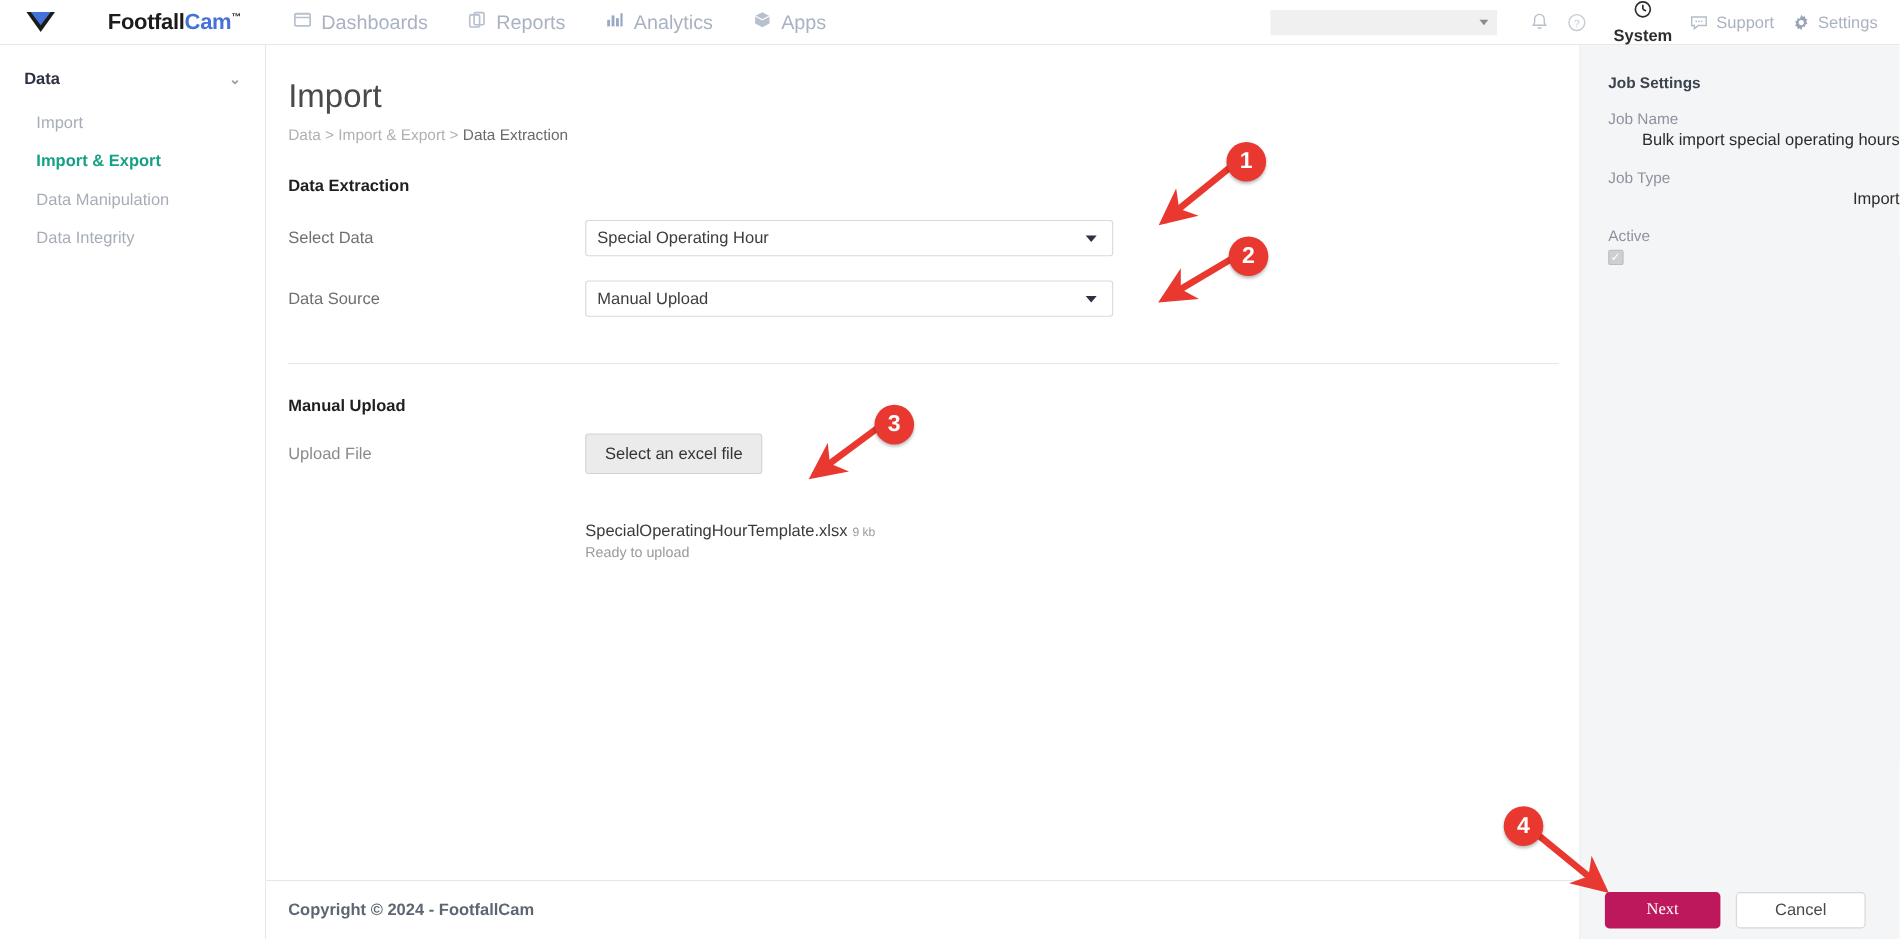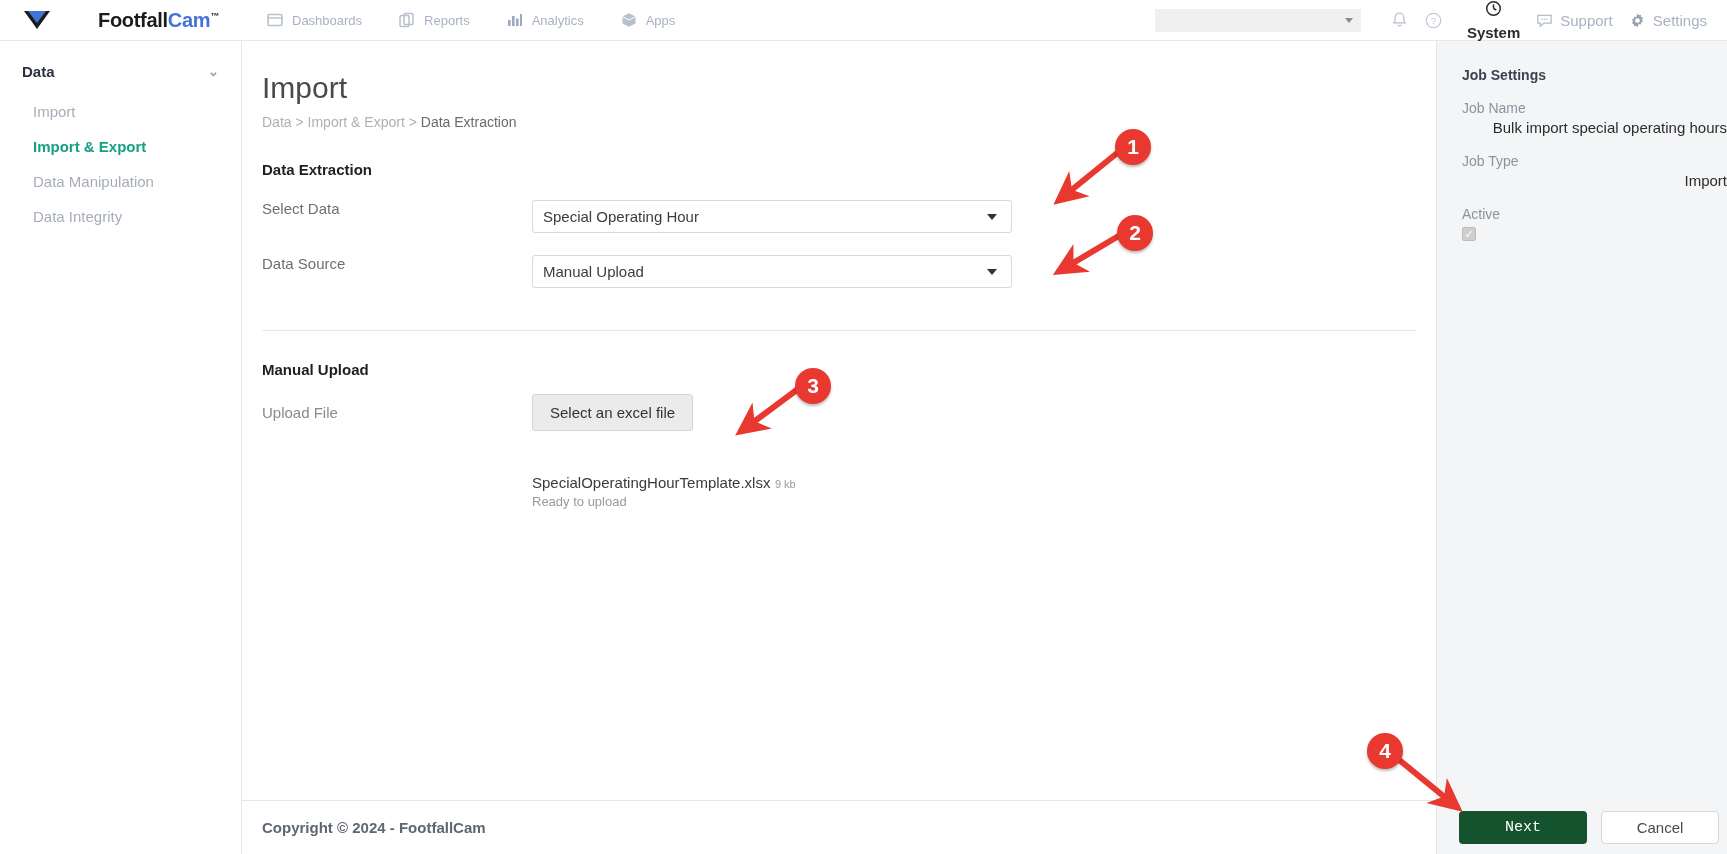--- a/index.html
+++ b/index.html
@@ -17,21 +17,21 @@
     background:#fff; border-bottom:1px solid #e8e8e8;
     display:flex; align-items:center;
   }
   .brand { display:flex; align-items:center; margin-left:24px; width:214px;gap:40px; }
   .brand-logo { width:26px; height:20px; margin-right:8px; flex:0 0 auto; }
   .brand-text { font-size:20px; font-weight:bold; letter-spacing:-0.3px; color:#1b1b1b; }
   .brand-text .blue { color:#4472d8; }
   .brand-tm { font-size:9px; vertical-align:super; color:#1b1b1b; font-weight:bold;}
 
   .nav-items { display:flex; align-items:center; gap:37px; margin-left:29px; }
-  .nav-item { display:flex; align-items:center; gap:9px; color:#a9b2c3; font-size:13px; cursor:pointer; }
+  .nav-item { display:flex; gap:9px; color:#a9b2c3; font-size:18px; cursor:pointer; }
   .nav-item svg { display:block; }
 
   .nav-right { margin-left:auto; display:flex; align-items:center; gap:0px; margin-right:20px; }
   .search-box {
     width:206px; height:23px; background:#f0f0f0; border:none; position:relative;
     display:flex; align-items:center; justify-content:flex-end; padding-right:8px;
     margin-right:22px;
   }
   .caret-sm { width:0;height:0;border-left:4px solid transparent;border-right:4px solid transparent;border-top:5px solid #8b8b8b; }
   .icon-btn { width:34px; height:34px; display:flex; align-items:center; justify-content:center; cursor:pointer; color:#b7bfcc; }
@@ -58,21 +58,21 @@
   
   .main {
     position:absolute; left:242px; top:41px; width:1195px; height:759px;
     background:#fff; border-right:1px solid #e6e6e6;
   }
   .page-title { margin:30px 0 0 20px; font-size:30px; color:#4a4a4a; font-weight:normal; }
   .breadcrumb { margin:9px 0 0 20px; font-size:14px; color:#b0b0b0; }
   .breadcrumb .cur { color:#6a6a6a; }
   .section-title { margin:31px 0 0 20px; font-size:15px; font-weight:bold; color:#1f1f1f; }
 
-  .form-row { display:flex; align-items:flex-start; margin-top:22px; padding-left:20px; }
+  .form-row { display:flex; align-items:center; margin-top:22px; padding-left:20px; }
   .form-label { width:270px; font-size:15px; color:#6f6f6f; }
   .select-wrap {
     width:480px; height:33px; border:1px solid #d6d9dd; border-radius:3px;
     display:flex; align-items:center; padding:0 10px; background:#fff; cursor:pointer;
     position:relative;
   }
   .select-wrap .val { font-size:15px; color:#3c3c3c; }
   .select-caret {
     position:absolute; right:14px; top:50%; transform:translateY(-50%);
     width:0;height:0;border-left:5px solid transparent;border-right:5px solid transparent;border-top:6px solid #2d3142;
@@ -110,22 +110,22 @@
   .rp-check {
     margin-top:5px; width:14px; height:14px; background:#cfcfcf; border:1px solid #bcbcbc;
     border-radius:2px; display:flex; align-items:center; justify-content:center;
     color:#ffffff; font-size:11px; line-height:1;
   }
   .rp-actions {
     position:absolute; left:1437px; top:800px; width:290px; height:54px;
     background:#f4f5f6; display:flex; align-items:center; gap:14px; padding-left:22px;
   }
   .btn-next {
-    width:128px; height:33px; background:#14532d; color:#fff; border:none; border-radius:4px;
-    font-size:15px; cursor:pointer; font-family:Liberation Mono, monospace;
+    width:105px; height:33px; background:#be185d; color:#fff; border:none; border-radius:4px;
+    font-size:15px; cursor:pointer; font-family:Liberation Serif, serif;
   }
   .btn-cancel {
     width:118px; height:33px; background:#fff; color:#4a4a4a; border:1px solid #d6d6d6;
     border-radius:4px; font-size:15px; cursor:pointer; font-family:"Liberation Sans", sans-serif;
   }
 
   
   .anno { position:absolute; pointer-events:none; }
   .anno-badge {
     position:absolute; width:36px; height:36px; border-radius:50%;

